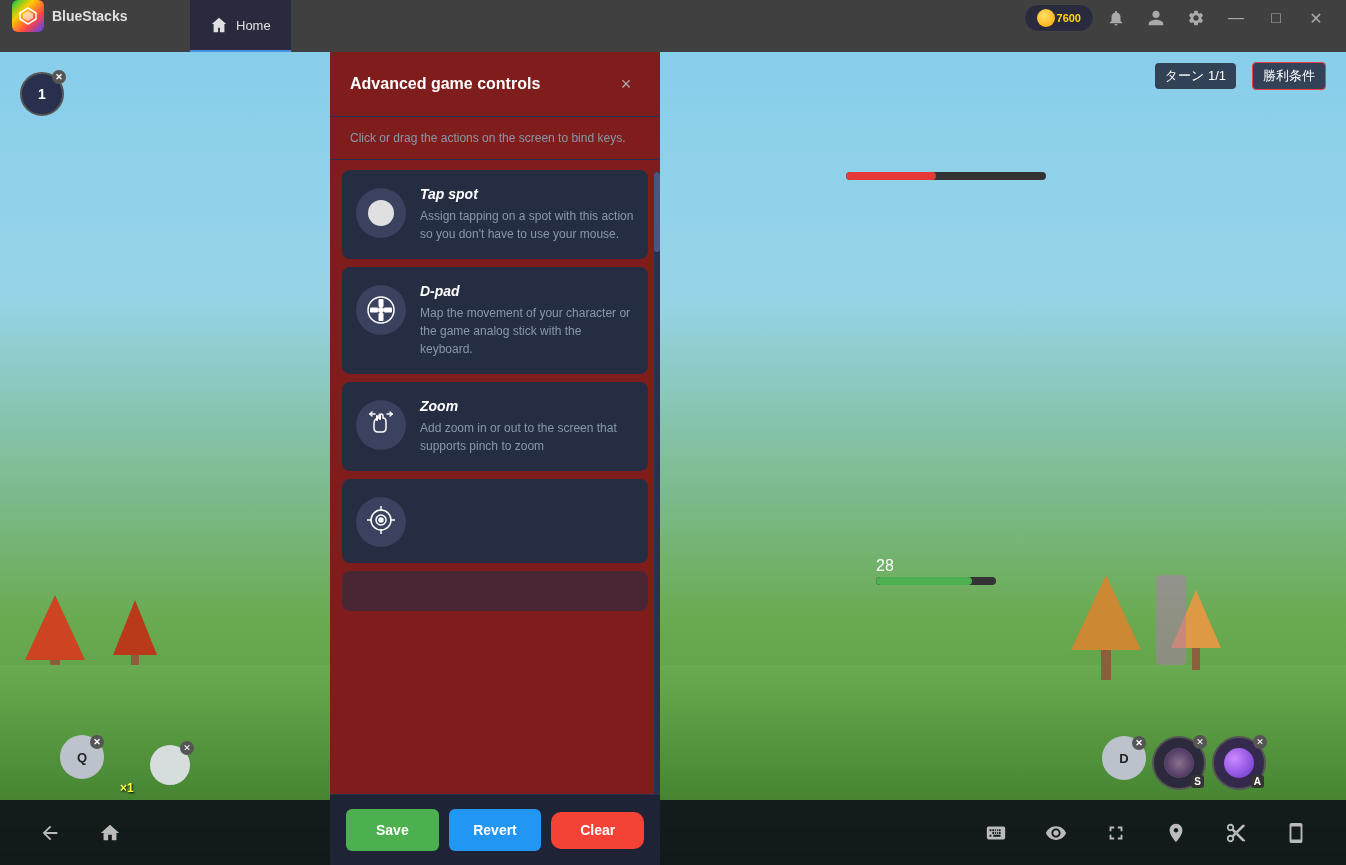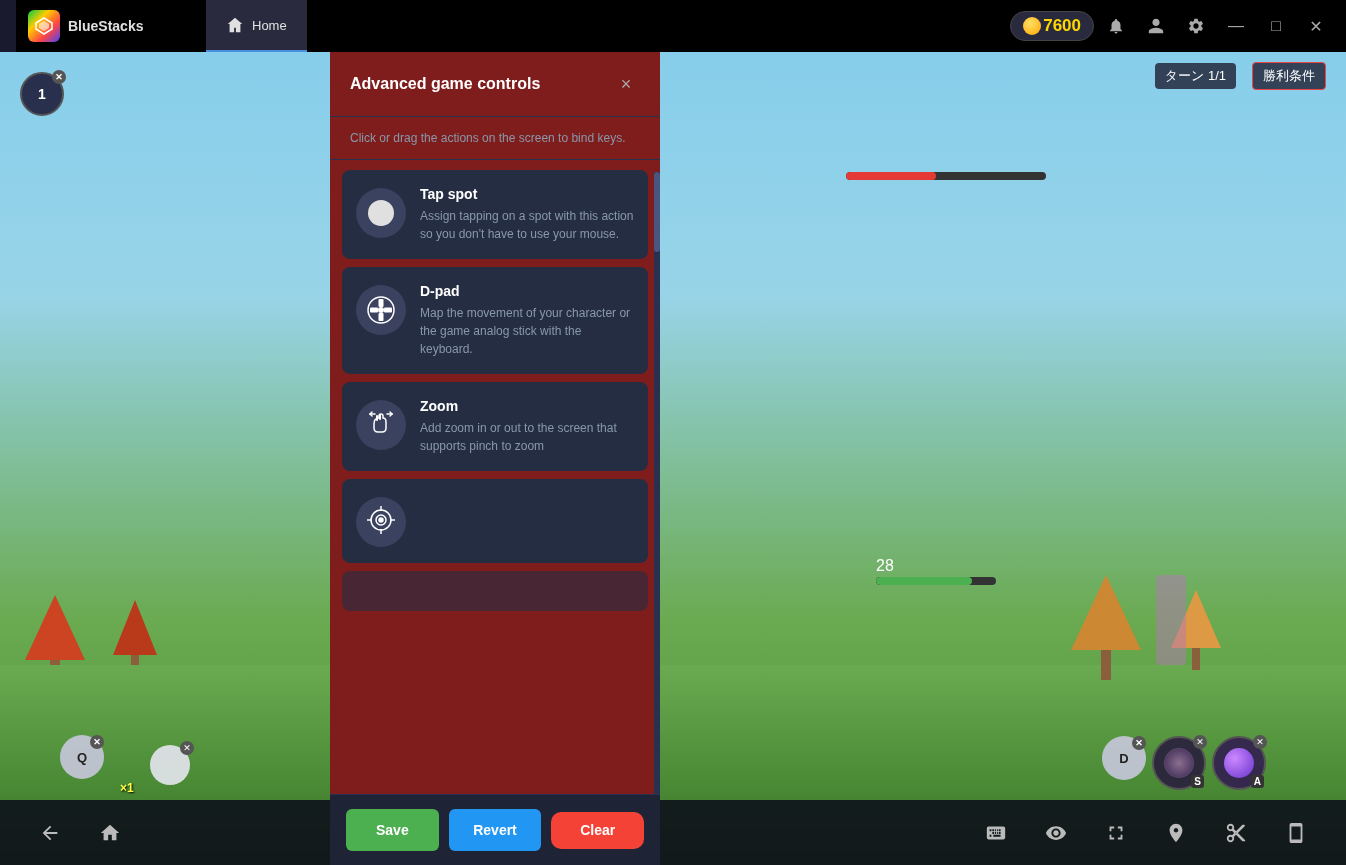--- a/index.html
+++ b/index.html
@@ -8,25 +8,25 @@
       height: 865px;
       overflow: hidden;
       font-family: 'Segoe UI', Arial, sans-serif;
       position: relative;
       background: #1a1a2e;
     }
 
     
     .title-bar {
       position: absolute;
-      top: 0; left: 16px; right: 0;
+      top: 0; left: 0; right: 0;
       height: 52px;
-      background: #000000;
-      display: flex;
-      align-items: center;
+      background: #404040;
+      display: flex;
+      align-items: flex-start;
       z-index: 100;
     }
     .title-bar-logo {
       width: 190px;
       display: flex;
       align-items: center;
       padding: 0 12px;
       gap: 8px;
     }
     .bs-logo {
@@ -63,21 +63,21 @@
     }
     .coin-badge {
       background: #2a2a3e;
       border: 1px solid #444;
       border-radius: 20px;
       padding: 4px 12px;
       display: flex;
       align-items: center;
       gap: 2px;
       color: #ffd700;
-      font-size: 17px;
+      font-size: 11px;
       font-weight: 600;
     }
     .coin-icon {
       width: 18px; height: 18px;
       background: radial-gradient(circle at 40% 35%, #ffe066, #ffa500);
       border-radius: 50%;
     }
     .title-bar-icon-btn {
       width: 36px; height: 36px;
       display: flex; align-items: center; justify-content: center;
@@ -212,20 +212,21 @@
       flex-shrink: 0;
       background: #3a4260;
       margin-top: 2px;
     }
 
     .control-text h3 {
       color: #ffffff;
       font-size: 14px;
       font-weight: 600;
       margin-bottom: 5px;
+      font-style: italic;
     }
     .control-text p {
       color: #8898aa;
       font-size: 12px;
       line-height: 1.5;
     }
 
     
     .tap-spot-icon {
       width: 26px; height: 26px;

